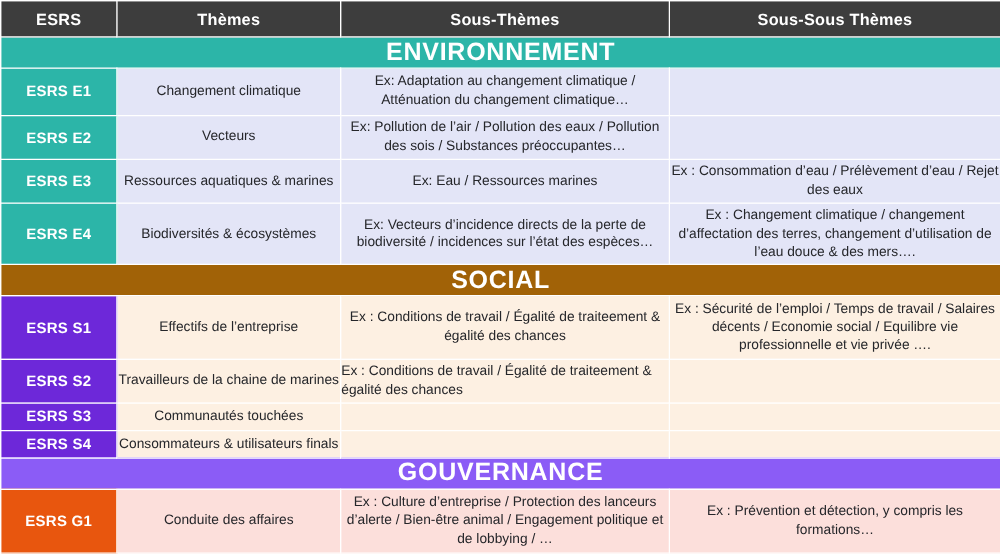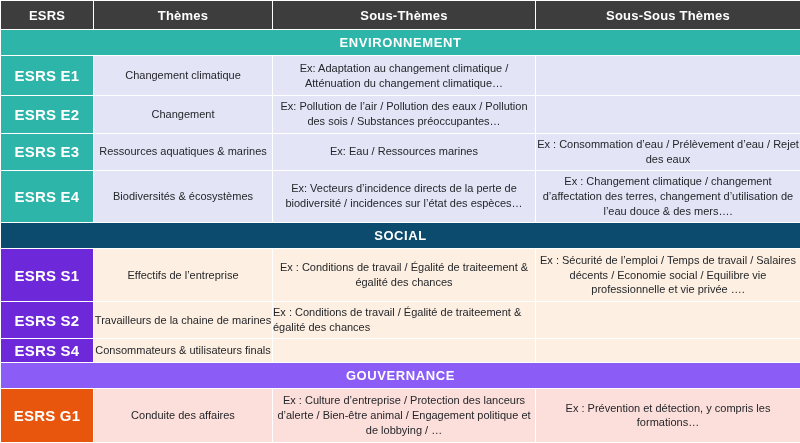--- a/index.html
+++ b/index.html
@@ -33,34 +33,34 @@
     font-weight: bold;
     font-size: 13px;
     text-align: center;
     height: 28px;
     letter-spacing: .2px;
   }
   
   .banner {
     color: #ffffff;
     font-weight: bold;
-    font-size: 13px;
+    font-size: 20px;
     text-align: center;
     letter-spacing: .6px;
     height: 23px;
   }
   .banner-env  { background: #2cb5a8; }
-  .banner-soc  { background: #0c4a6e; }
+  .banner-soc  { background: #a16207; }
   .banner-gov  { background: #8b5cf6; }
 
   
   .code {
     color: #ffffff;
     font-weight: bold;
-    font-size: 15px;
+    font-size: 12px;
     text-align: center;
     letter-spacing: .2px;
   }
   .code-env { background: #2cb5a8; }
   .code-soc { background: #6d28d9; }
   .code-gov { background: #e8560e; }
 
   
   .cell {
     font-size: 11px;
@@ -104,21 +104,21 @@
 
     <tr style="height:36px">
       <td class="code code-env">ESRS E1</td>
       <td class="cell cell-env">Changement climatique</td>
       <td class="cell cell-env">Ex: Adaptation au changement climatique / Atténuation du changement climatique…</td>
       <td class="cell cell-env empty"></td>
     </tr>
 
     <tr style="height:34px">
       <td class="code code-env">ESRS E2</td>
-      <td class="cell cell-env">Changement</td>
+      <td class="cell cell-env">Vecteurs</td>
       <td class="cell cell-env">Ex: Pollution de l’air / Pollution des eaux / Pollution des sois / Substances préoccupantes…</td>
       <td class="cell cell-env empty"></td>
     </tr>
 
     <tr style="height:34px">
       <td class="code code-env">ESRS E3</td>
       <td class="cell cell-env">Ressources aquatiques &amp; marines</td>
       <td class="cell cell-env">Ex: Eau / Ressources marines</td>
       <td class="cell cell-env">Ex : Consommation d’eau / Prélèvement d’eau / Rejet des eaux</td>
     </tr>
@@ -142,20 +142,26 @@
       <td class="cell cell-soc">Ex : Sécurité de l’emploi / Temps de travail / Salaires décents / Economie social / Equilibre vie professionnelle et vie privée ….</td>
     </tr>
 
     <tr style="height:34px">
       <td class="code code-soc">ESRS S2</td>
       <td class="cell cell-soc">Travailleurs de la chaine de marines</td>
       <td class="cell cell-soc left">Ex : Conditions de travail / Égalité de traiteement &amp; égalité des chances</td>
       <td class="cell cell-soc empty"></td>
     </tr>
 
+    <tr style="height:21px">
+      <td class="code code-soc">ESRS S3</td>
+      <td class="cell cell-soc">Communautés touchées</td>
+      <td class="cell cell-soc empty"></td>
+      <td class="cell cell-soc empty"></td>
+    </tr>
 
     <tr style="height:21px">
       <td class="code code-soc">ESRS S4</td>
       <td class="cell cell-soc">Consommateurs &amp; utilisateurs finals</td>
       <td class="cell cell-soc empty"></td>
       <td class="cell cell-soc empty"></td>
     </tr>
 
     <tr>
       <td class="banner banner-gov" colspan="4">GOUVERNANCE</td>

